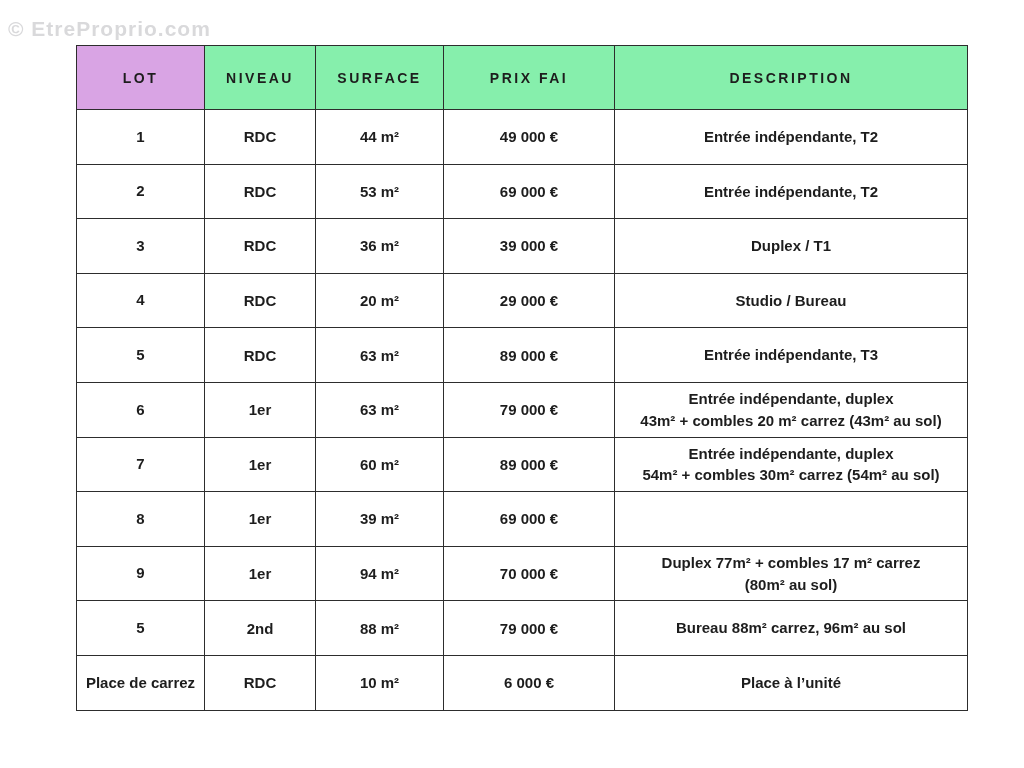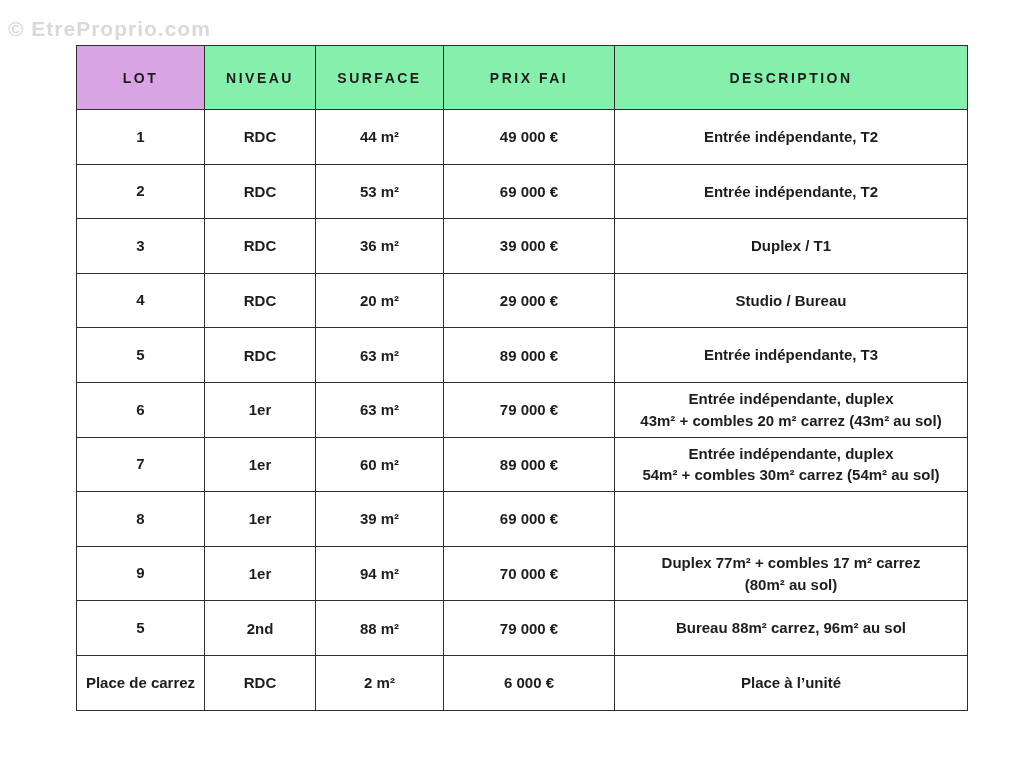--- a/index.html
+++ b/index.html
@@ -155,19 +155,19 @@
       <tr>
         <td class="lot">5</td>
         <td>2nd</td>
         <td>88 m²</td>
         <td>79 000 €</td>
         <td class="desc">Bureau 88m² carrez, 96m² au sol</td>
       </tr>
       <tr>
         <td class="lot">Place de carrez</td>
         <td>RDC</td>
-        <td>2 m²</td>
+        <td>10 m²</td>
         <td>6 000 €</td>
         <td class="desc">Place à l’unité</td>
       </tr>
     </tbody>
   </table>
 </div>
 
 </body></html>

